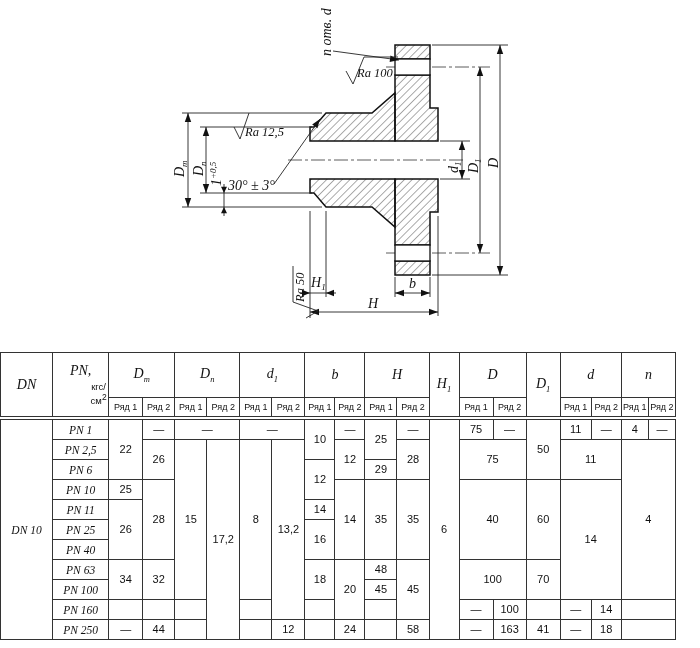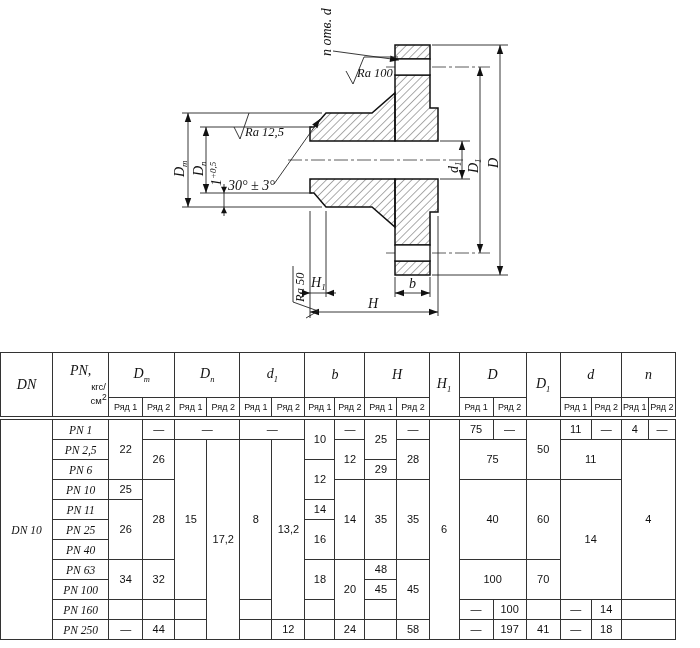--- a/index.html
+++ b/index.html
@@ -282,21 +282,21 @@
         <td>—</td>
         <td>44</td>
         <td></td>
         <td></td>
         <td>12</td>
         <td></td>
         <td>24</td>
         <td></td>
         <td>58</td>
         <td>—</td>
-        <td>197</td>
+        <td>163</td>
         <td>41</td>
         <td>—</td>
         <td>18</td>
         <td colspan="2"></td>
       </tr>
     </tbody>
   </table>
 
 </div>
 

